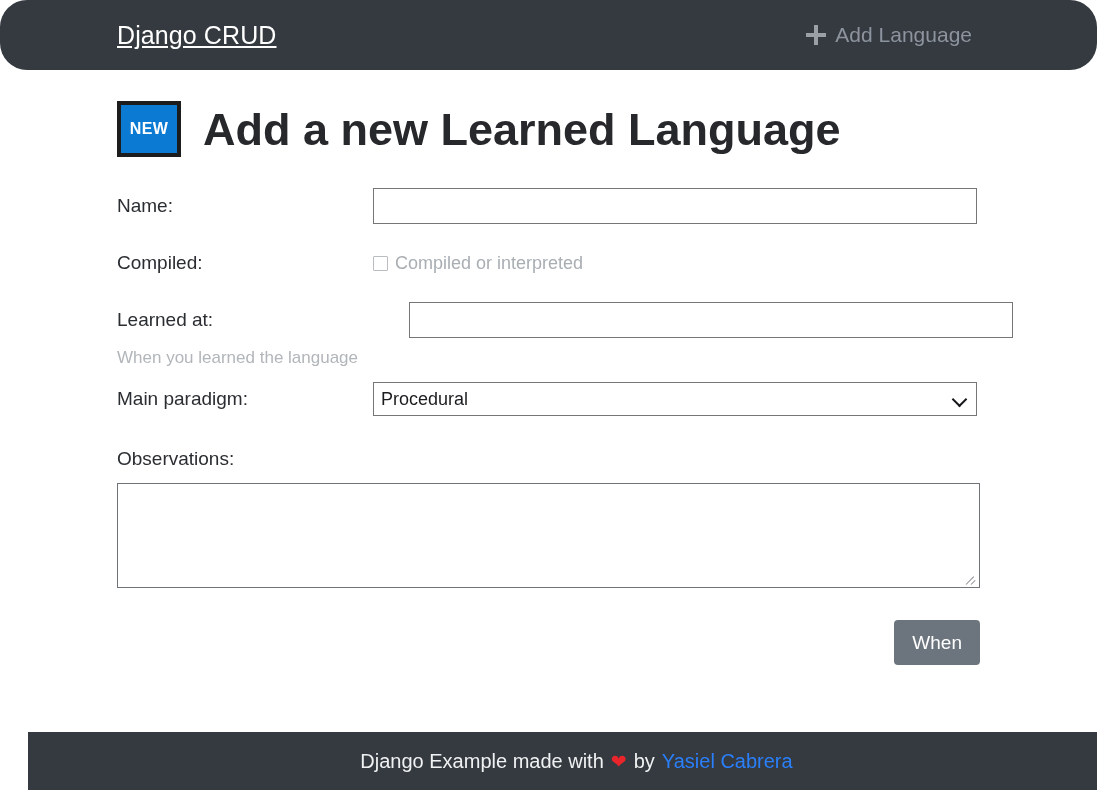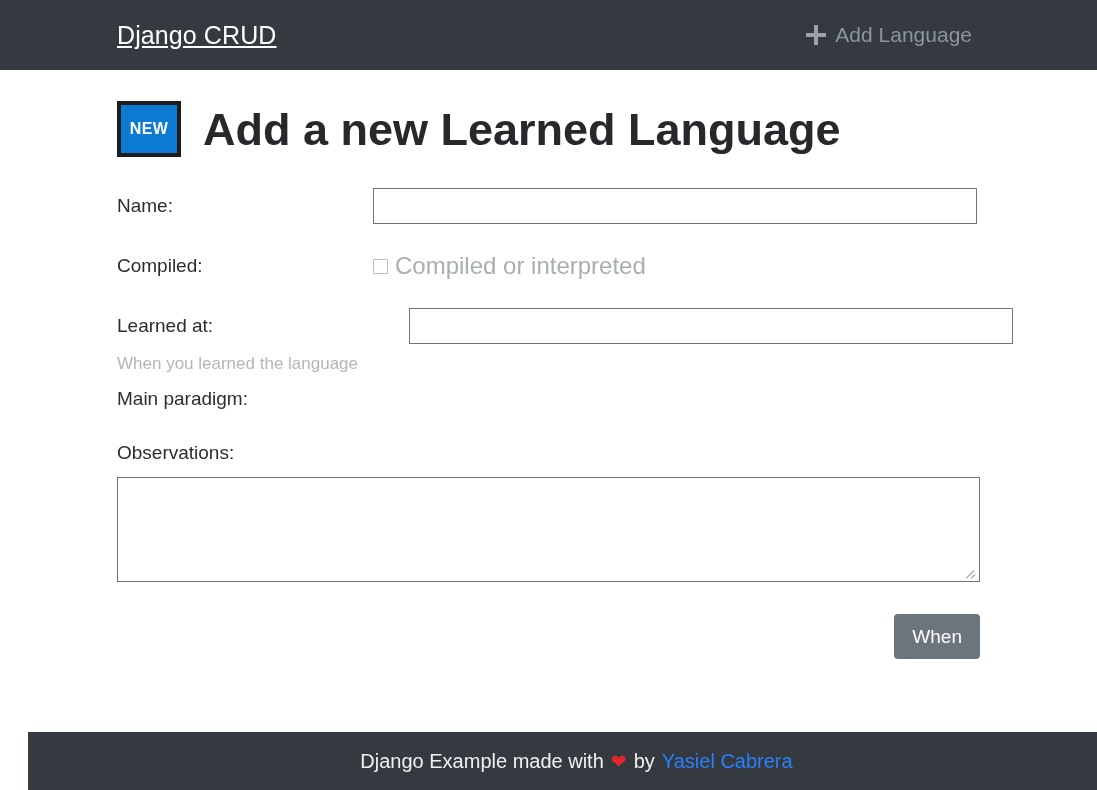--- a/index.html
+++ b/index.html
@@ -17,20 +17,21 @@
 
   
   .navbar {
     height: 70px;
     background: #343a40;
     display: flex;
     align-items: center;
     justify-content: space-between;
     padding: 0 117px 0 117px;
     box-sizing: border-box;
+    border-radius: 27px;
   }
   .brand {
     color: #ffffff;
     font-size: 25px;
     letter-spacing: 0.1px;
     white-space: nowrap;
   }
   .nav-right {
     display: flex;
     align-items: center;
@@ -141,21 +142,21 @@
   .checkbox {
     width: 15px;
     height: 15px;
     box-sizing: border-box;
     border: 1px solid #b9bdc2;
     background: #ffffff;
     flex: 0 0 auto;
     border-radius: 1px;
   }
   .check-caption {
-    font-size: 24px;
+    font-size: 18px;
     color: #a9aeb3;
   }
   .help-text {
     margin-top: 10px;
     font-size: 17px;
     color: #b2b6ba;
   }
   .select-box {
     width: 604px;
     height: 34px;
@@ -322,20 +323,26 @@
       <div class="form-label">Learned at:</div>
       <div class="field-zone">
         <input class="text-input" type="text" value="" style="">
       </div>
     </div>
 
     <div class="help-text">When you learned the language</div>
 
     <div class="form-row row-paradigm">
       <div class="form-label">Main paradigm:</div>
+      <div class="field-zone">
+        <div class="select-box">
+          <span>Procedural</span>
+          <span class="chev"></span>
+        </div>
+      </div>
     </div>
 
     <div class="obs-label">Observations:</div>
     <div class="ta-wrap">
       <textarea class="textarea" style=""></textarea>
       <span class="ta-grip"></span>
     </div>
 
     <div class="actions">
       <button type="button" class="btn btn-back">When</button>

